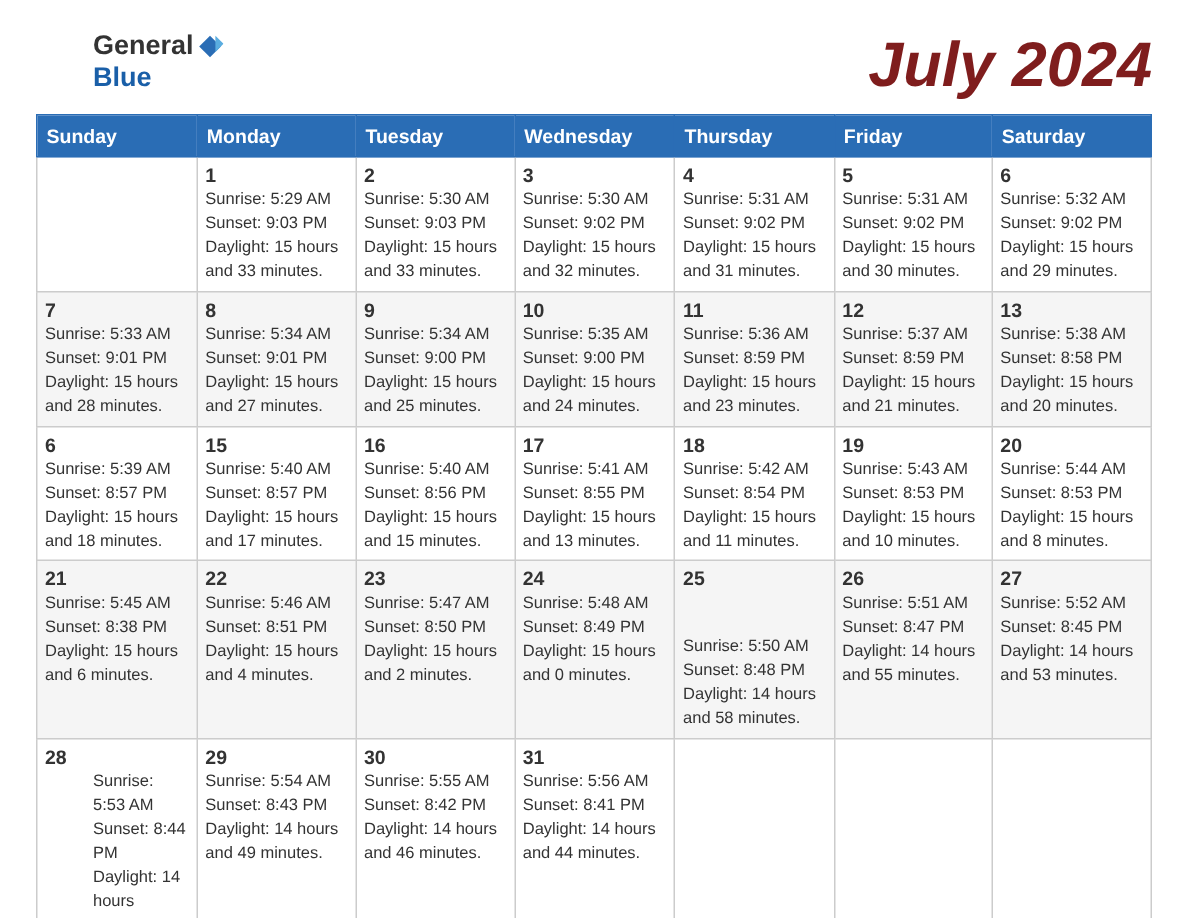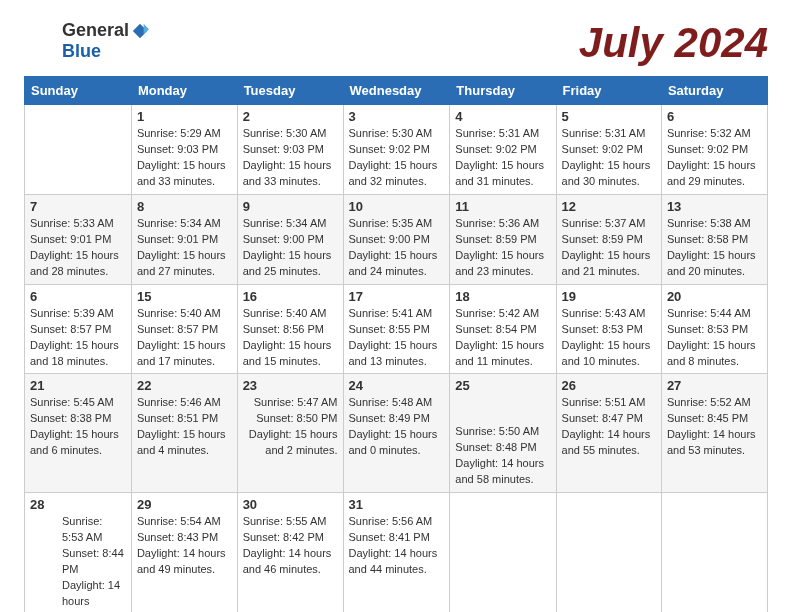--- a/index.html
+++ b/index.html
@@ -292,21 +292,21 @@
         </td>
         <td>
           <div class="day-number">22</div>
           <div class="day-info" style="white-space: pre-line;">Sunrise: 5:46 AM
 Sunset: 8:51 PM
 Daylight: 15 hours
 and 4 minutes.</div>
         </td>
         <td>
           <div class="day-number">23</div>
-          <div class="day-info" style="white-space: pre-line; text-align: right;">Sunrise: 5:47 AM
+          <div class="day-info" style="white-space: pre-line;">Sunrise: 5:47 AM
 Sunset: 8:50 PM
 Daylight: 15 hours
 and 2 minutes.</div>
         </td>
         <td>
           <div class="day-number">24</div>
           <div class="day-info" style="white-space: pre-line;">Sunrise: 5:48 AM
 Sunset: 8:49 PM
 Daylight: 15 hours
 and 0 minutes.</div>

